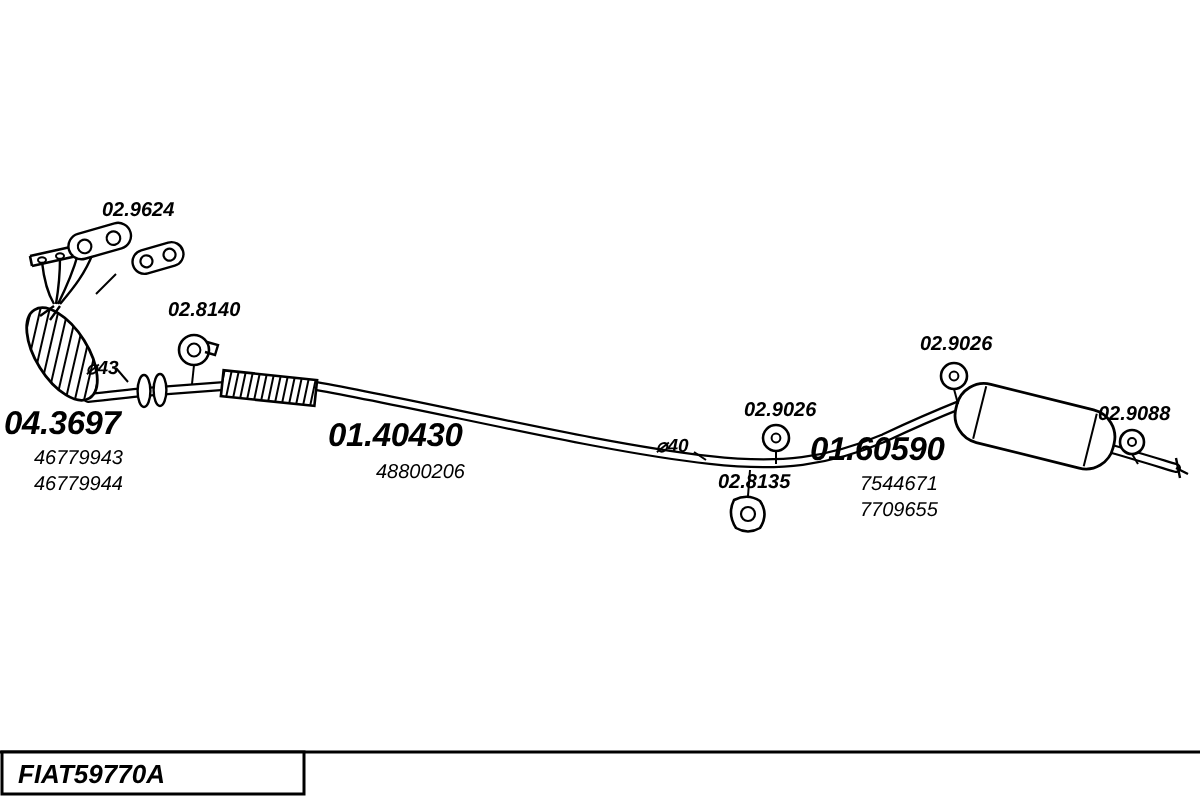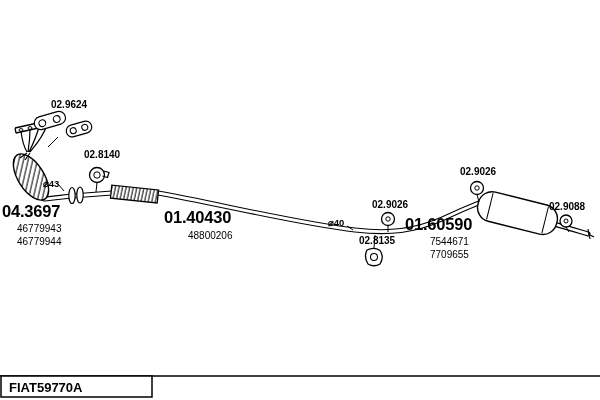--- a/index.html
+++ b/index.html
@@ -1,16 +1,16 @@
 <!DOCTYPE html>
 <html><head>
 <meta charset="utf-8">
 <style>
   html,body{margin:0;padding:0;background:#fff;}
-  .stage{position:relative;width:600px;height:400px;background:#fff;overflow:hidden;}
+  .stage{position:relative;width:600px;height:400px;background:#fff;overflow:hidden;font-style:italic;}
   svg{position:absolute;inset:0;}
   text{font-family:"Liberation Sans",sans-serif;fill:#000;}
   .lbl{font-size:10px;font-weight:bold;}
   .big{font-size:16.5px;font-weight:bold;letter-spacing:-0.2px;}
   .small{font-size:10px;}
   .dia{font-size:9.5px;font-weight:bold;}
   .code{font-size:13px;font-weight:bold;}
   .pipe-outer{stroke:#000;stroke-width:5;fill:none;stroke-linecap:round;stroke-linejoin:round;}
   .pipe-inner{stroke:#fff;stroke-width:2.8;fill:none;stroke-linecap:round;stroke-linejoin:round;}
   .ln{stroke:#000;fill:none;}

